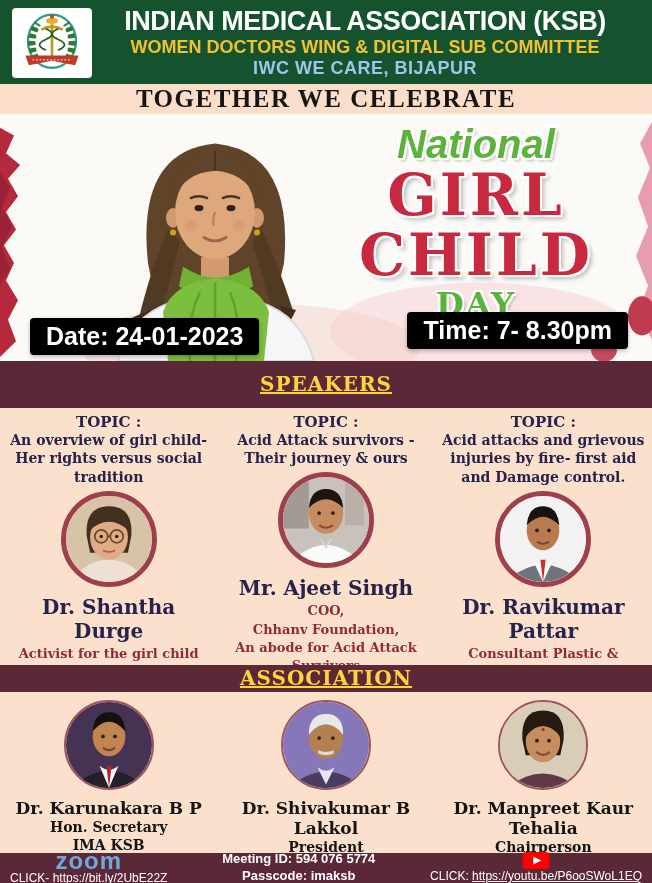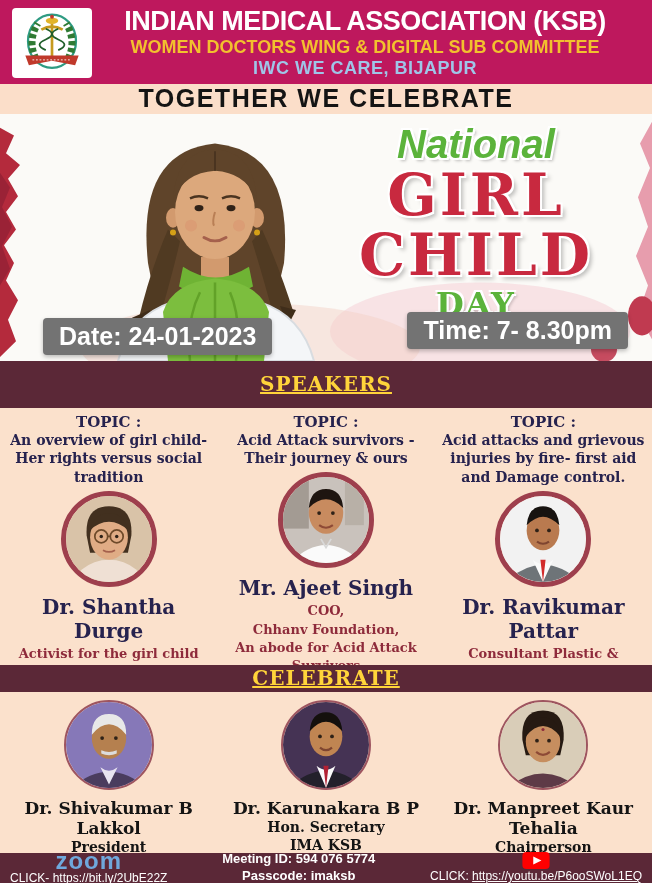--- a/index.html
+++ b/index.html
@@ -2,44 +2,44 @@
 <html><head>
 <meta charset="utf-8">
 <style>
   html,body{margin:0;padding:0;background:#fff;}
   .poster{width:652px;height:883px;position:relative;overflow:hidden;
     font-family:"Liberation Sans",sans-serif;display:flex;flex-direction:column;
     background:#FBE0CB;}
   .pre{white-space:pre-line;}
 
   
-  .hdr{height:86px;background:#be185d;display:flex;align-items:center;position:relative;}
+  .hdr{height:86px;background:#14532d;display:flex;align-items:center;position:relative;}
   .logo-box{position:absolute;left:12px;top:8px;width:80px;height:70px;background:#fff;
     border-radius:4px;display:flex;align-items:center;justify-content:center;}
   .hdr-text{flex:1;text-align:center;padding-left:78px;line-height:1.15;}
   .hdr-title{color:#FFFFFF;font-size:27px;font-weight:bold;letter-spacing:-0.5px;}
   .hdr-sub{color:#F2C12E;font-size:18px;font-weight:bold;}
   .hdr-sub2{color:#9FC5E8;font-size:18px;font-weight:bold;letter-spacing:0.5px;}
 
   
   .celebrate{height:30px;background:#FBDEC9;display:flex;align-items:center;justify-content:center;
-    font-family:Liberation Sans, sans-serif;font-weight:bold;font-size:25px;color:#141414;letter-spacing:1.5px;text-align:right;}
+    font-family:Liberation Serif, serif;font-weight:bold;font-size:25px;color:#141414;letter-spacing:1.5px;text-align:right;}
 
   
   .hero{height:252px;position:relative;background:#FBFAF7;}
   .hero-art{position:absolute;inset:0;width:100%;height:100%;}
   .hero-text{position:absolute;right:36px;top:10px;width:280px;text-align:center;line-height:1;}
   .t-national{font-family:"Liberation Sans",sans-serif;font-style:italic;font-weight:bold;
     font-size:40px;color:#5BB33B;text-shadow:2px 2px 0 #fff,-2px -2px 0 #fff,2px -2px 0 #fff,-2px 2px 0 #fff,3px 3px 3px rgba(0,0,0,.25);}
   .t-girl,.t-child{font-family:"DejaVu Serif",serif;font-weight:bold;font-size:58px;color:#C8293F;
     letter-spacing:3px;text-shadow:2px 2px 0 #fff,-2px -2px 0 #fff,2px -2px 0 #fff,-2px 2px 0 #fff,4px 4px 4px rgba(0,0,0,.25);margin-top:2px;}
   .t-day{font-family:"DejaVu Serif",serif;font-weight:bold;font-size:32px;color:#5BB33B;
     letter-spacing:2px;text-shadow:2px 2px 0 #fff,-2px -2px 0 #fff,2px -2px 0 #fff,-2px 2px 0 #fff,3px 3px 3px rgba(0,0,0,.25);margin-top:4px;}
-  .chip{position:absolute;background:#737373;color:#fff;font-weight:bold;font-size:25px;
-    padding:4px 16px;border-radius:4px;box-shadow:0 2px 4px rgba(0,0,0,.25);margin-left:13px;}
+  .chip{position:absolute;background:#000000;color:#fff;font-weight:bold;font-size:25px;
+    padding:4px 16px;border-radius:4px;box-shadow:0 2px 4px rgba(0,0,0,.25);}
   .date-chip{left:30px;bottom:6px;}
   .time-chip{right:24px;bottom:12px;}
 
   
   .bar{background:#5B2837;display:flex;align-items:center;justify-content:center;}
   .bar.speakers-bar{height:48px;}
   .bar.organisers-bar{height:28px;}
   .bar-text{color:#FFD43A;font-family:"DejaVu Serif",serif;font-weight:bold;font-size:20px;
     letter-spacing:1px;text-decoration:underline;}
 
@@ -230,42 +230,24 @@
       <div class="spk-desc pre">Consultant Plastic &amp; Cosmetic
 Surgeon,
 Vijayapur Burns, Plastic &amp;
 Cosmetic Surgery Centre,
 Vijayapur</div>
     </div>
 
   </section>
 
   <div class="bar organisers-bar">
-    <span class="bar-text">CELEBRATE</span>
+    <span class="bar-text">ASSOCIATION</span>
   </div>
 
   <section class="organisers">
-
-    <div class="col">
-      <div class="photo org-photo">
-        <svg viewBox="0 0 100 100">
-          <rect width="100" height="100" fill="#8678B8"></rect>
-          <path d="M6,100 Q50,62 94,100 Z" fill="#4A3C5E"></path>
-          <path d="M40,76 L50,96 L60,76 Q50,84 40,76 Z" fill="#E8E4F0"></path>
-          <ellipse cx="50" cy="42" rx="20" ry="24" fill="#B5804F"></ellipse>
-          <path d="M30,38 Q30,14 50,14 Q70,14 70,38 Q60,26 50,26 Q40,26 30,38 Z" fill="#E8E8E8"></path>
-          <path d="M41,56 Q50,60 59,56 L59,60 Q50,64 41,60 Z" fill="#DCDCDC"></path>
-          <circle cx="42" cy="42" r="2.2" fill="#2F2218"></circle>
-          <circle cx="58" cy="42" r="2.2" fill="#2F2218"></circle>
-        </svg>
-      </div>
-      <div class="org-name">Dr. Shivakumar B Lakkol</div>
-      <div class="org-role">President</div>
-      <div class="org-org">IMA KSB</div>
-    </div>
 
     <div class="col">
       <div class="photo org-photo">
         <svg viewBox="0 0 100 100">
           <rect width="100" height="100" fill="#453354"></rect>
           <path d="M6,100 Q50,60 94,100 Z" fill="#23202B"></path>
           <path d="M39,74 L50,100 L61,74 Q50,83 39,74 Z" fill="#FAFAFA"></path>
           <path d="M47,74 L50,100 L53,74 Z" fill="#B22234"></path>
           <ellipse cx="50" cy="40" rx="19" ry="23" fill="#C08552"></ellipse>
           <path d="M31,34 Q33,12 50,12 Q67,12 69,34 Q59,23 50,23 Q41,23 31,34 Z" fill="#14100D"></path>
@@ -275,20 +257,38 @@
         </svg>
       </div>
       <div class="org-name">Dr. Karunakara B P</div>
       <div class="org-role">Hon. Secretary</div>
       <div class="org-org">IMA KSB</div>
     </div>
 
     <div class="col">
       <div class="photo org-photo">
         <svg viewBox="0 0 100 100">
+          <rect width="100" height="100" fill="#8678B8"></rect>
+          <path d="M6,100 Q50,62 94,100 Z" fill="#4A3C5E"></path>
+          <path d="M40,76 L50,96 L60,76 Q50,84 40,76 Z" fill="#E8E4F0"></path>
+          <ellipse cx="50" cy="42" rx="20" ry="24" fill="#B5804F"></ellipse>
+          <path d="M30,38 Q30,14 50,14 Q70,14 70,38 Q60,26 50,26 Q40,26 30,38 Z" fill="#E8E8E8"></path>
+          <path d="M41,56 Q50,60 59,56 L59,60 Q50,64 41,60 Z" fill="#DCDCDC"></path>
+          <circle cx="42" cy="42" r="2.2" fill="#2F2218"></circle>
+          <circle cx="58" cy="42" r="2.2" fill="#2F2218"></circle>
+        </svg>
+      </div>
+      <div class="org-name">Dr. Shivakumar B Lakkol</div>
+      <div class="org-role">President</div>
+      <div class="org-org">IMA KSB</div>
+    </div>
+
+    <div class="col">
+      <div class="photo org-photo">
+        <svg viewBox="0 0 100 100">
           <rect width="100" height="100" fill="#D9CDB8"></rect>
           <path d="M8,100 Q50,66 92,100 Z" fill="#5E3A47"></path>
           <path d="M26,44 Q24,10 50,10 Q76,10 74,44 L70,62 L30,62 Z" fill="#261A12"></path>
           <ellipse cx="50" cy="46" rx="20" ry="24" fill="#C68E5F"></ellipse>
           <path d="M30,40 Q32,18 50,18 Q68,18 70,40 Q60,28 50,28 Q40,28 30,40 Z" fill="#261A12"></path>
           <circle cx="50" cy="32" r="1.8" fill="#8E2B3B"></circle>
           <circle cx="43" cy="45" r="2.2" fill="#2F2218"></circle>
           <circle cx="57" cy="45" r="2.2" fill="#2F2218"></circle>
           <path d="M42,58 Q50,65 58,58" fill="none" stroke="#8E4A36" stroke-width="2.5"></path>
         </svg>

